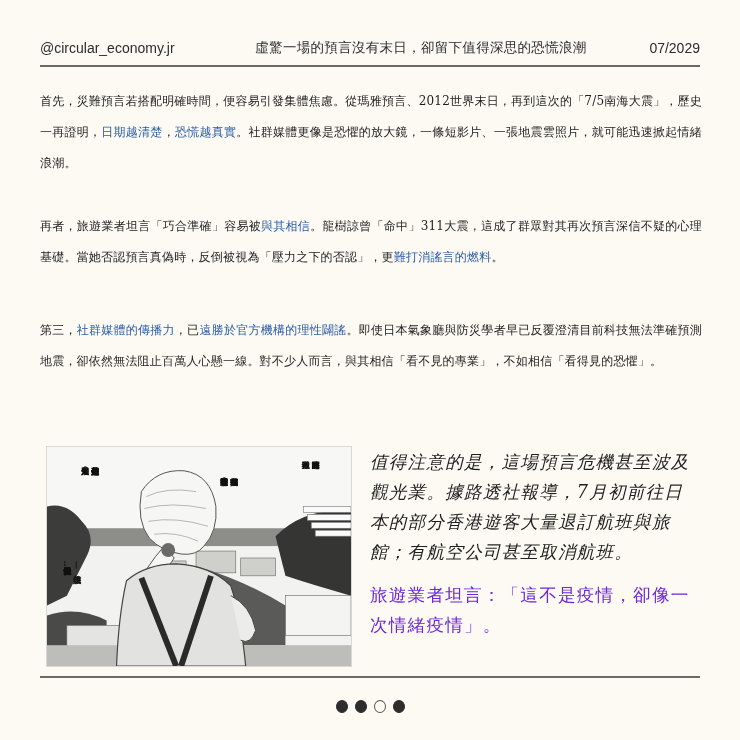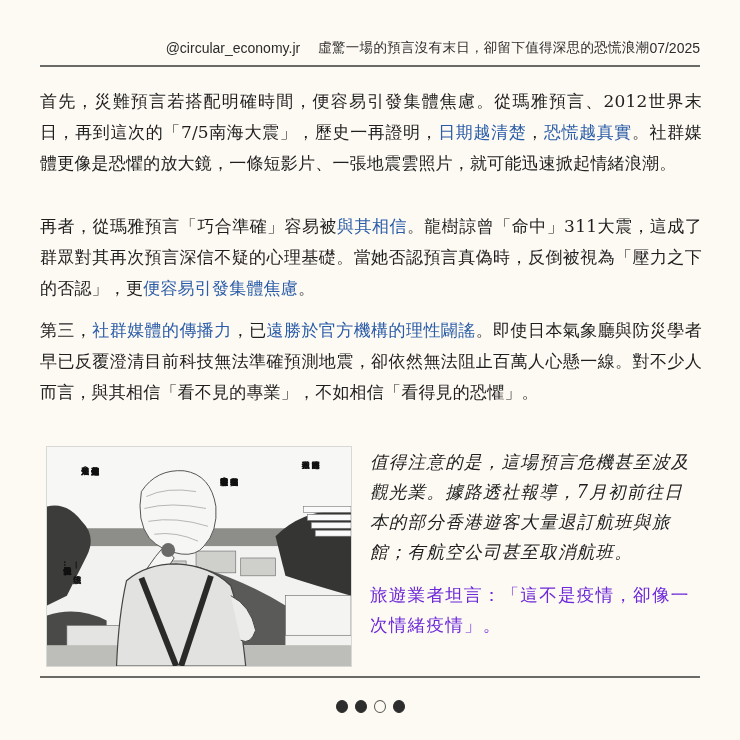--- a/index.html
+++ b/index.html
@@ -9,39 +9,39 @@
       overflow: hidden;
     }
     body {
       position: relative;
       font-family: "DejaVu Serif", "Liberation Serif", serif;
       color: #1e1e1e;
     }
     .header {
       position: absolute;
       left: 40px; top: 38px; width: 660px; height: 20px;
-      display: flex; align-items: center; justify-content: flex-end;
+      display: flex; align-items: center; justify-content: space-between;
       font-family: "Liberation Sans", "DejaVu Sans", sans-serif;
       font-size: 14px; color: #2b2b2b;
     }
     .header .title {
       font-family: "DejaVu Serif", serif;
       font-size: 13.5px; letter-spacing: 0.3px;
       margin-left: 18px;
     }
     .rule {
       position: absolute; left: 40px; width: 660px; height: 1.5px;
       background: #6a6a66;
     }
     .rule.top { top: 65px; }
     .rule.bottom { top: 676px; }
 
     .para {
       position: absolute; left: 40px; width: 662px;
-      font-size: 17px; line-height: 31px;
+      font-size: 12px; line-height: 31px;
       letter-spacing: 0.2px;
       text-align: justify;
     }
     .para.p1 { top: 86px; }
     .para.p2 { top: 211px; }
     .para.p3 { top: 315px; }
     .hl { color: #2a5ca8; }
 
     .figure {
       position: absolute; left: 46px; top: 446px;
@@ -68,26 +68,26 @@
       background: #2d2d2d; border: 1.5px solid #2d2d2d;
     }
     .dot.empty { background: #fdfaf3; border-color: #555; }
   </style>
 </head>
 <body>
 
 <div class="header">
   <span>@circular_economy.jr</span>
   <span class="title">虛驚一場的預言沒有末日，卻留下值得深思的恐慌浪潮</span>
-  <span>07/2025</span>
+  <span>07/2029</span>
 </div>
 <div class="rule top"></div>
 
 <p class="para p1"><span>首先，災難預言若搭配明確時間，便容易引發集體焦慮。從瑪雅預言、2012世界末日，再到這次的「7/5南海大震」，歷史一再證明，</span><span class="hl">日期越清楚</span><span>，</span><span class="hl">恐慌越真實</span><span>。社群媒體更像是恐懼的放大鏡，一條短影片、一張地震雲照片，就可能迅速掀起情緒浪潮。</span></p>
-<p class="para p2"><span>再者，從瑪雅預言「巧合準確」容易被</span><span class="hl">與其相信</span><span>。龍樹諒曾「命中」311大震，這成了群眾對其再次預言深信不疑的心理基礎。當她否認預言真偽時，反倒被視為「壓力之下的否認」，更</span><span class="hl">便容易引發集體焦慮</span><span>。</span></p>
+<p class="para p2"><span>再者，旅遊業者坦言「巧合準確」容易被</span><span class="hl">與其相信</span><span>。龍樹諒曾「命中」311大震，這成了群眾對其再次預言深信不疑的心理基礎。當她否認預言真偽時，反倒被視為「壓力之下的否認」，更</span><span class="hl">難打消謠言的燃料</span><span>。</span></p>
 <p class="para p3"><span>第三，</span><span class="hl">社群媒體的傳播力</span><span>，已</span><span class="hl">遠勝於官方機構的理性闢謠</span><span>。即使日本氣象廳與防災學者早已反覆澄清目前科技無法準確預測地震，卻依然無法阻止百萬人心懸一線。對不少人而言，與其相信「看不見的專業」，不如相信「看得見的恐懼」。</span></p>
 
 <div class="figure">
   <svg viewBox="0 0 306 221" preserveAspectRatio="none">
     <rect x="0" y="0" width="306" height="221" fill="#f2f2f0"></rect>
 
     <rect x="0" y="0" width="306" height="85" fill="#f7f7f5"></rect>
 
     <rect x="40" y="82" width="220" height="18" fill="#8d8d8a"></rect>
 

